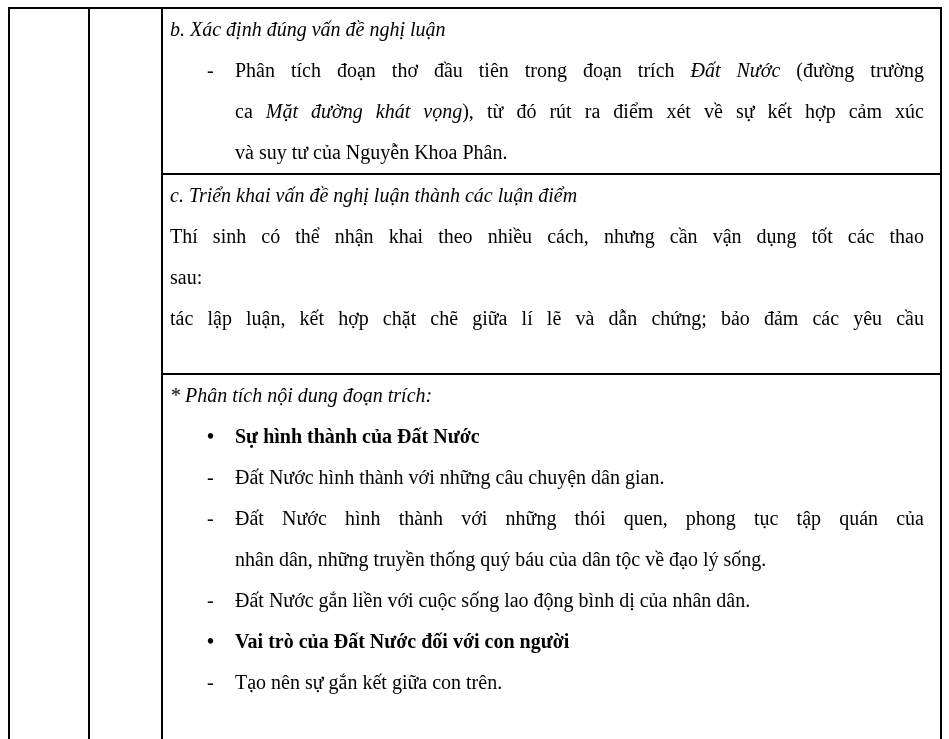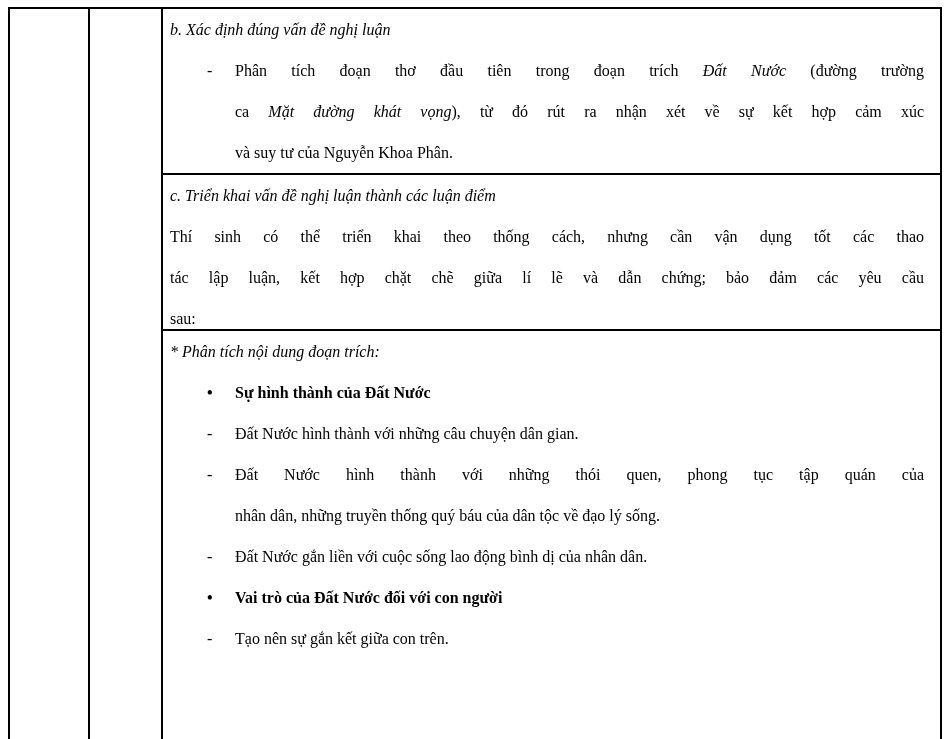--- a/index.html
+++ b/index.html
@@ -43,27 +43,27 @@
     display: flex;
     flex-direction: column;
     min-width: 0;
   }
   .sec {
     box-sizing: border-box;
     padding: 0 16px 0 7px;
     overflow: hidden;
   }
   .sec-1 { height: 166px; border-bottom: 2px solid #000000; }
-  .sec-2 { height: 156px; border-bottom: 2px solid #000000; }
+  .sec-2 { height: 200px; border-bottom: 2px solid #000000; }
   .sec-3 { flex: 1; }
   .line {
     position: relative;
     height: 41px;
     line-height: 41px;
-    font-size: 16px;
+    font-size: 20px;
     white-space: nowrap;
   }
   .line.j {
     white-space: normal;
     text-align: justify;
     text-align-last: justify;
   }
   .line.list {
     padding-left: 65px;
   }
@@ -78,28 +78,28 @@
 </head>
 <body>
 
 <div class="doc-table">
   <div class="col-empty-1"></div>
   <div class="col-empty-2"></div>
   <div class="col-content">
     <div class="sec sec-1">
         <div class="line"><span class="i">b. Xác định đúng vấn đề nghị luận</span></div>
         <div class="line j list"><span class="marker">-</span><span>Phân tích đoạn thơ đầu tiên trong đoạn trích </span><span class="i">Đất Nước</span><span> (đường trường</span></div>
-        <div class="line j list"><span>ca </span><span class="i">Mặt đường khát vọng</span><span>), từ đó rút ra nhận xét về sự kết hợp cảm xúc</span></div>
+        <div class="line j list"><span>ca </span><span class="i">Mặt đường khát vọng</span><span>), từ đó rút ra điểm xét về sự kết hợp cảm xúc</span></div>
         <div class="line list"><span>và suy tư của Nguyễn Khoa Phân.</span></div>
       </div>
     <div class="sec sec-2">
         <div class="line"><span class="i">c. Triển khai vấn đề nghị luận thành các luận điểm</span></div>
-        <div class="line j"><span>Thí sinh có thể triển khai theo thống cách, nhưng cần vận dụng tốt các thao</span></div>
+        <div class="line j"><span>Thí sinh có thể nhận khai theo nhiều cách, nhưng cần vận dụng tốt các thao</span></div>
+        <div class="line"><span>sau:</span></div>
         <div class="line j"><span>tác lập luận, kết hợp chặt chẽ giữa lí lẽ và dẫn chứng; bảo đảm các yêu cầu</span></div>
-        <div class="line"><span>sau:</span></div>
       </div>
     <div class="sec sec-3">
         <div class="line"><span class="i">* Phân tích nội dung đoạn trích:</span></div>
         <div class="line list"><span class="marker b">•</span><span class="b">Sự hình thành của Đất Nước</span></div>
         <div class="line list"><span class="marker">-</span><span>Đất Nước hình thành với những câu chuyện dân gian.</span></div>
         <div class="line j list"><span class="marker">-</span><span>Đất Nước hình thành với những thói quen, phong tục tập quán của</span></div>
         <div class="line list"><span>nhân dân, những truyền thống quý báu của dân tộc về đạo lý sống.</span></div>
         <div class="line list"><span class="marker">-</span><span>Đất Nước gắn liền với cuộc sống lao động bình dị của nhân dân.</span></div>
         <div class="line list"><span class="marker b">•</span><span class="b">Vai trò của Đất Nước đối với con người</span></div>
         <div class="line list"><span class="marker">-</span><span>Tạo nên sự gắn kết giữa con trên.</span></div>

